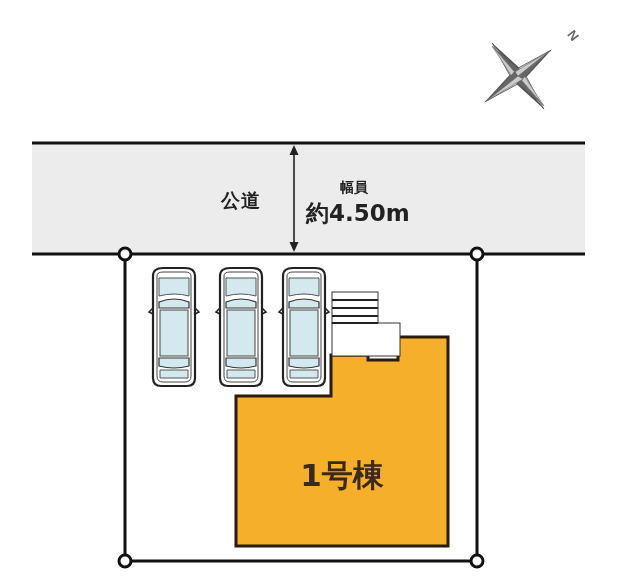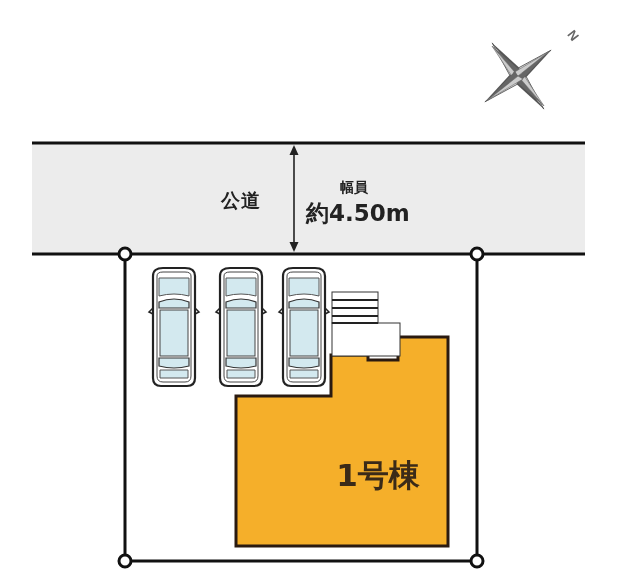--- a/index.html
+++ b/index.html
@@ -3,21 +3,21 @@
 <meta charset="utf-8">
 <style>
   html, body { margin: 0; padding: 0; background: #ffffff; }
   body { width: 620px; height: 581px; position: relative; overflow: hidden;
          font-family: "DejaVu Sans", "Liberation Sans", sans-serif; }
   #plan { position: absolute; left: 0; top: 0; }
   .lbl { position: absolute; color: #222; font-weight: bold; white-space: nowrap; }
   .road-name { left: 221px; top: 188px; font-size: 19px; letter-spacing: 1px; }
   .width-title { left: 340px; top: 179px; font-size: 14px; }
   .width-value { left: 306px; top: 198px; font-size: 23px; }
-  .bldg { left: 236px; top: 455px; width: 212px; text-align: center; font-size: 31px; color: #3a2a18; padding-left: 36px; }
+  .bldg { left: 236px; top: 455px; width: 212px; text-align: center; font-size: 31px; color: #3a2a18; }
 </style>
 </head>
 <body>
 
 <svg id="plan" width="620" height="581" viewBox="0 0 620 581" xmlns="http://www.w3.org/2000/svg">
 
   <g>
     <rect x="32" y="143" width="553" height="111" fill="#ececec"></rect>
     <line x1="32" y1="143" x2="585" y2="143" stroke="#111" stroke-width="3"></line>
     <line x1="32" y1="254" x2="585" y2="254" stroke="#111" stroke-width="3"></line>

